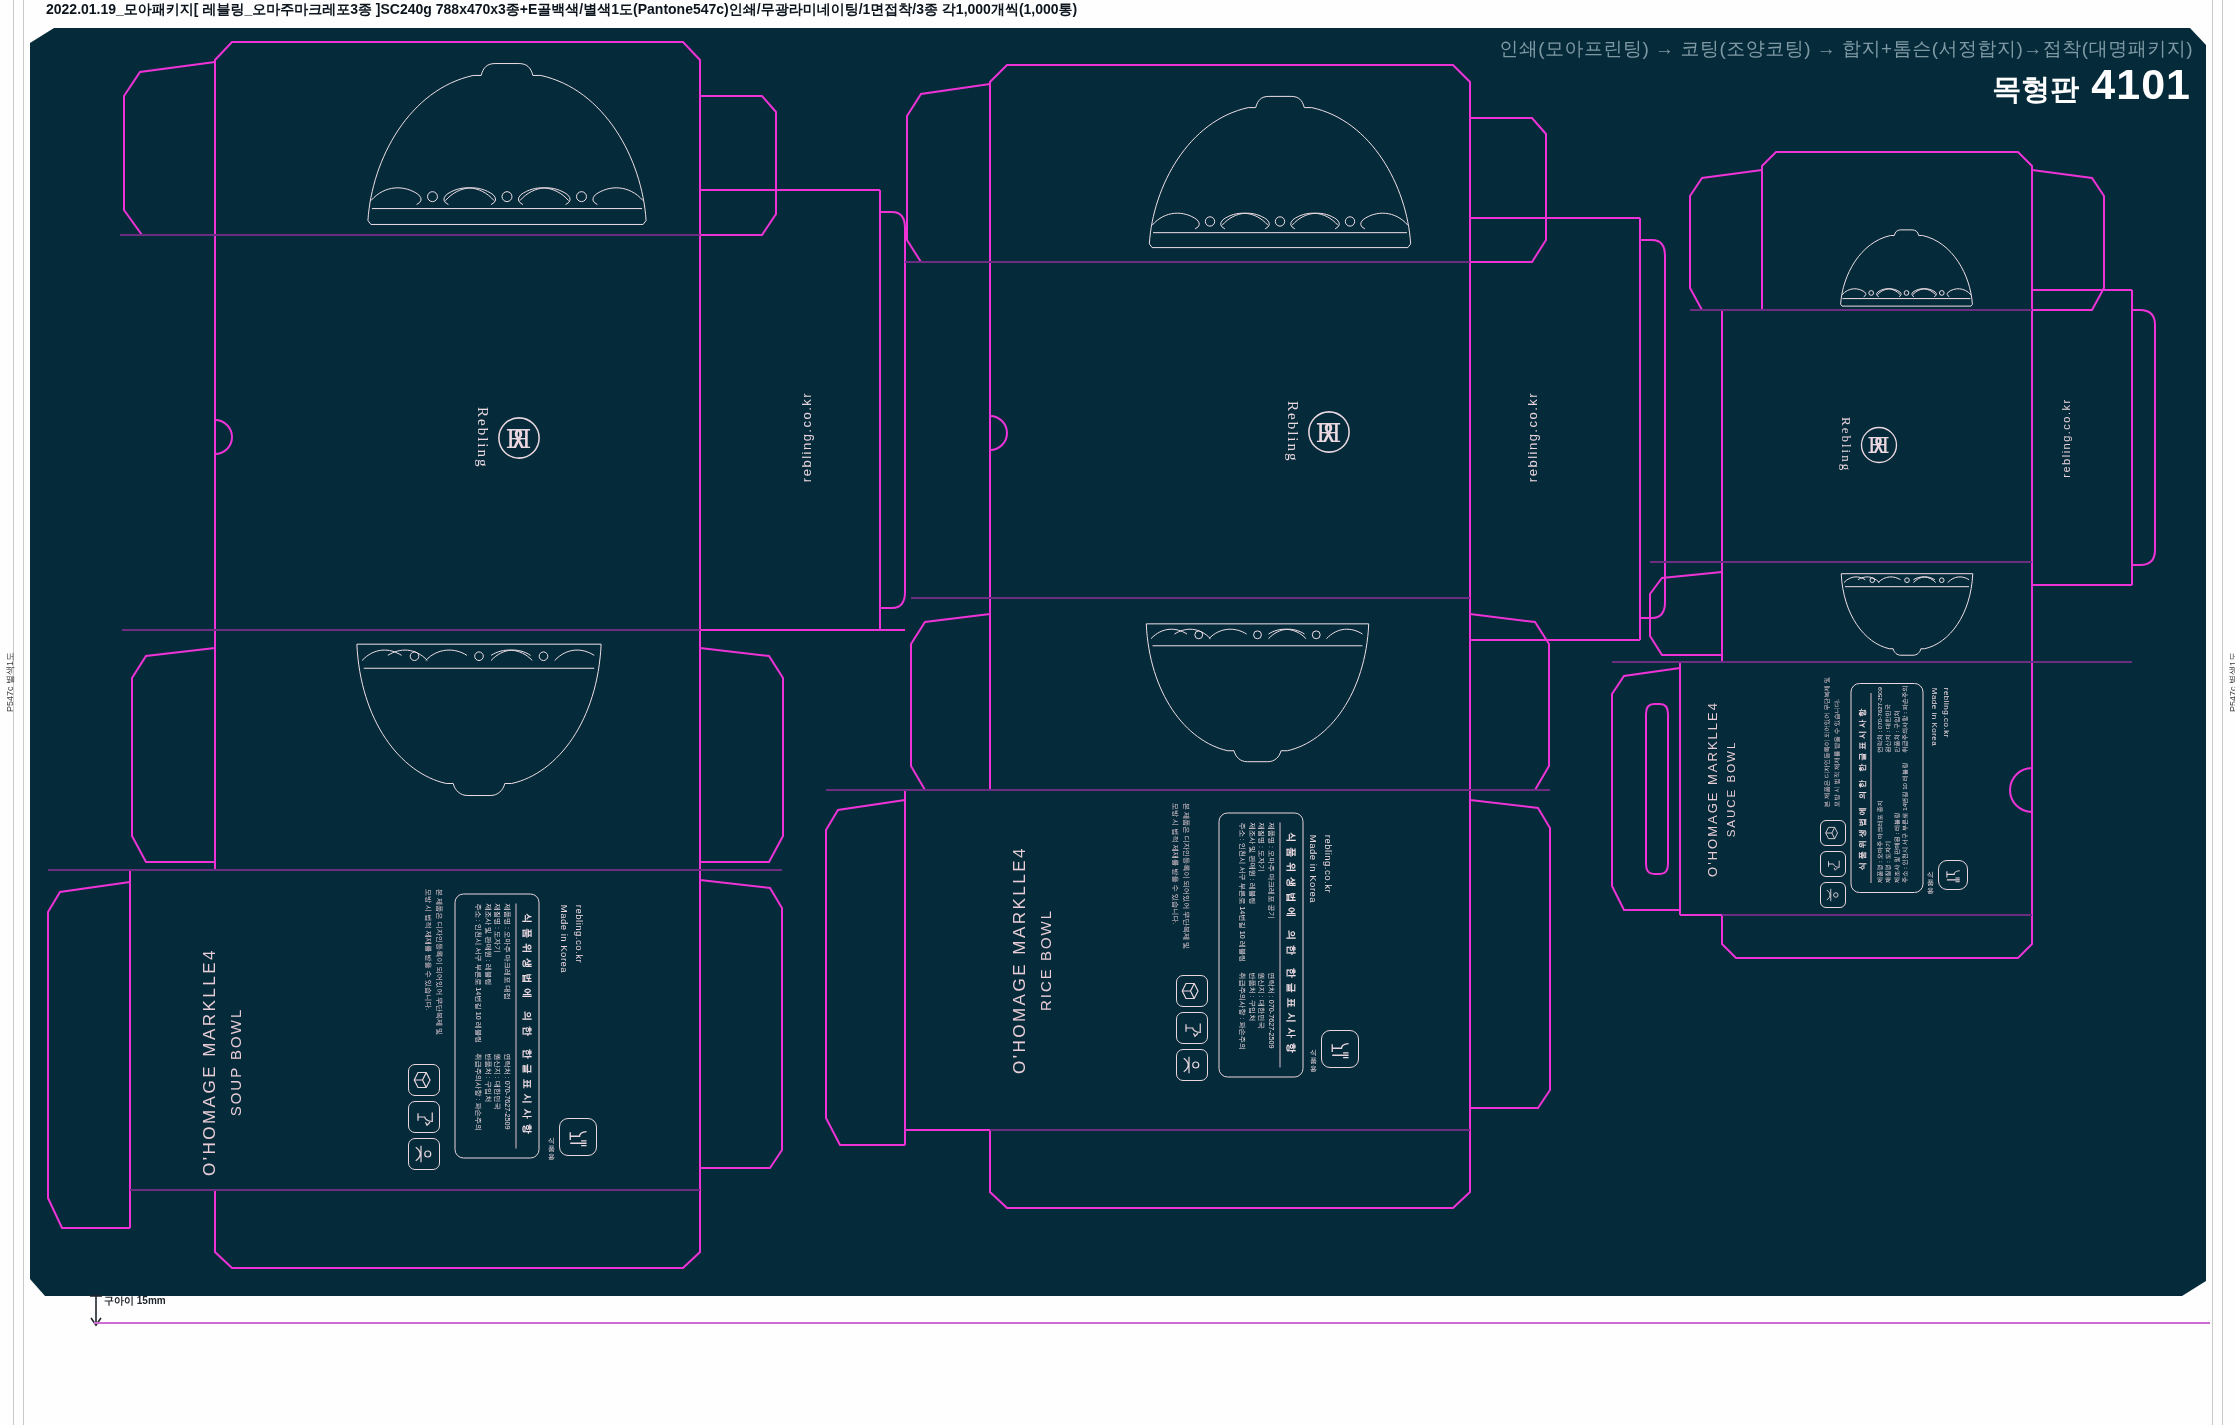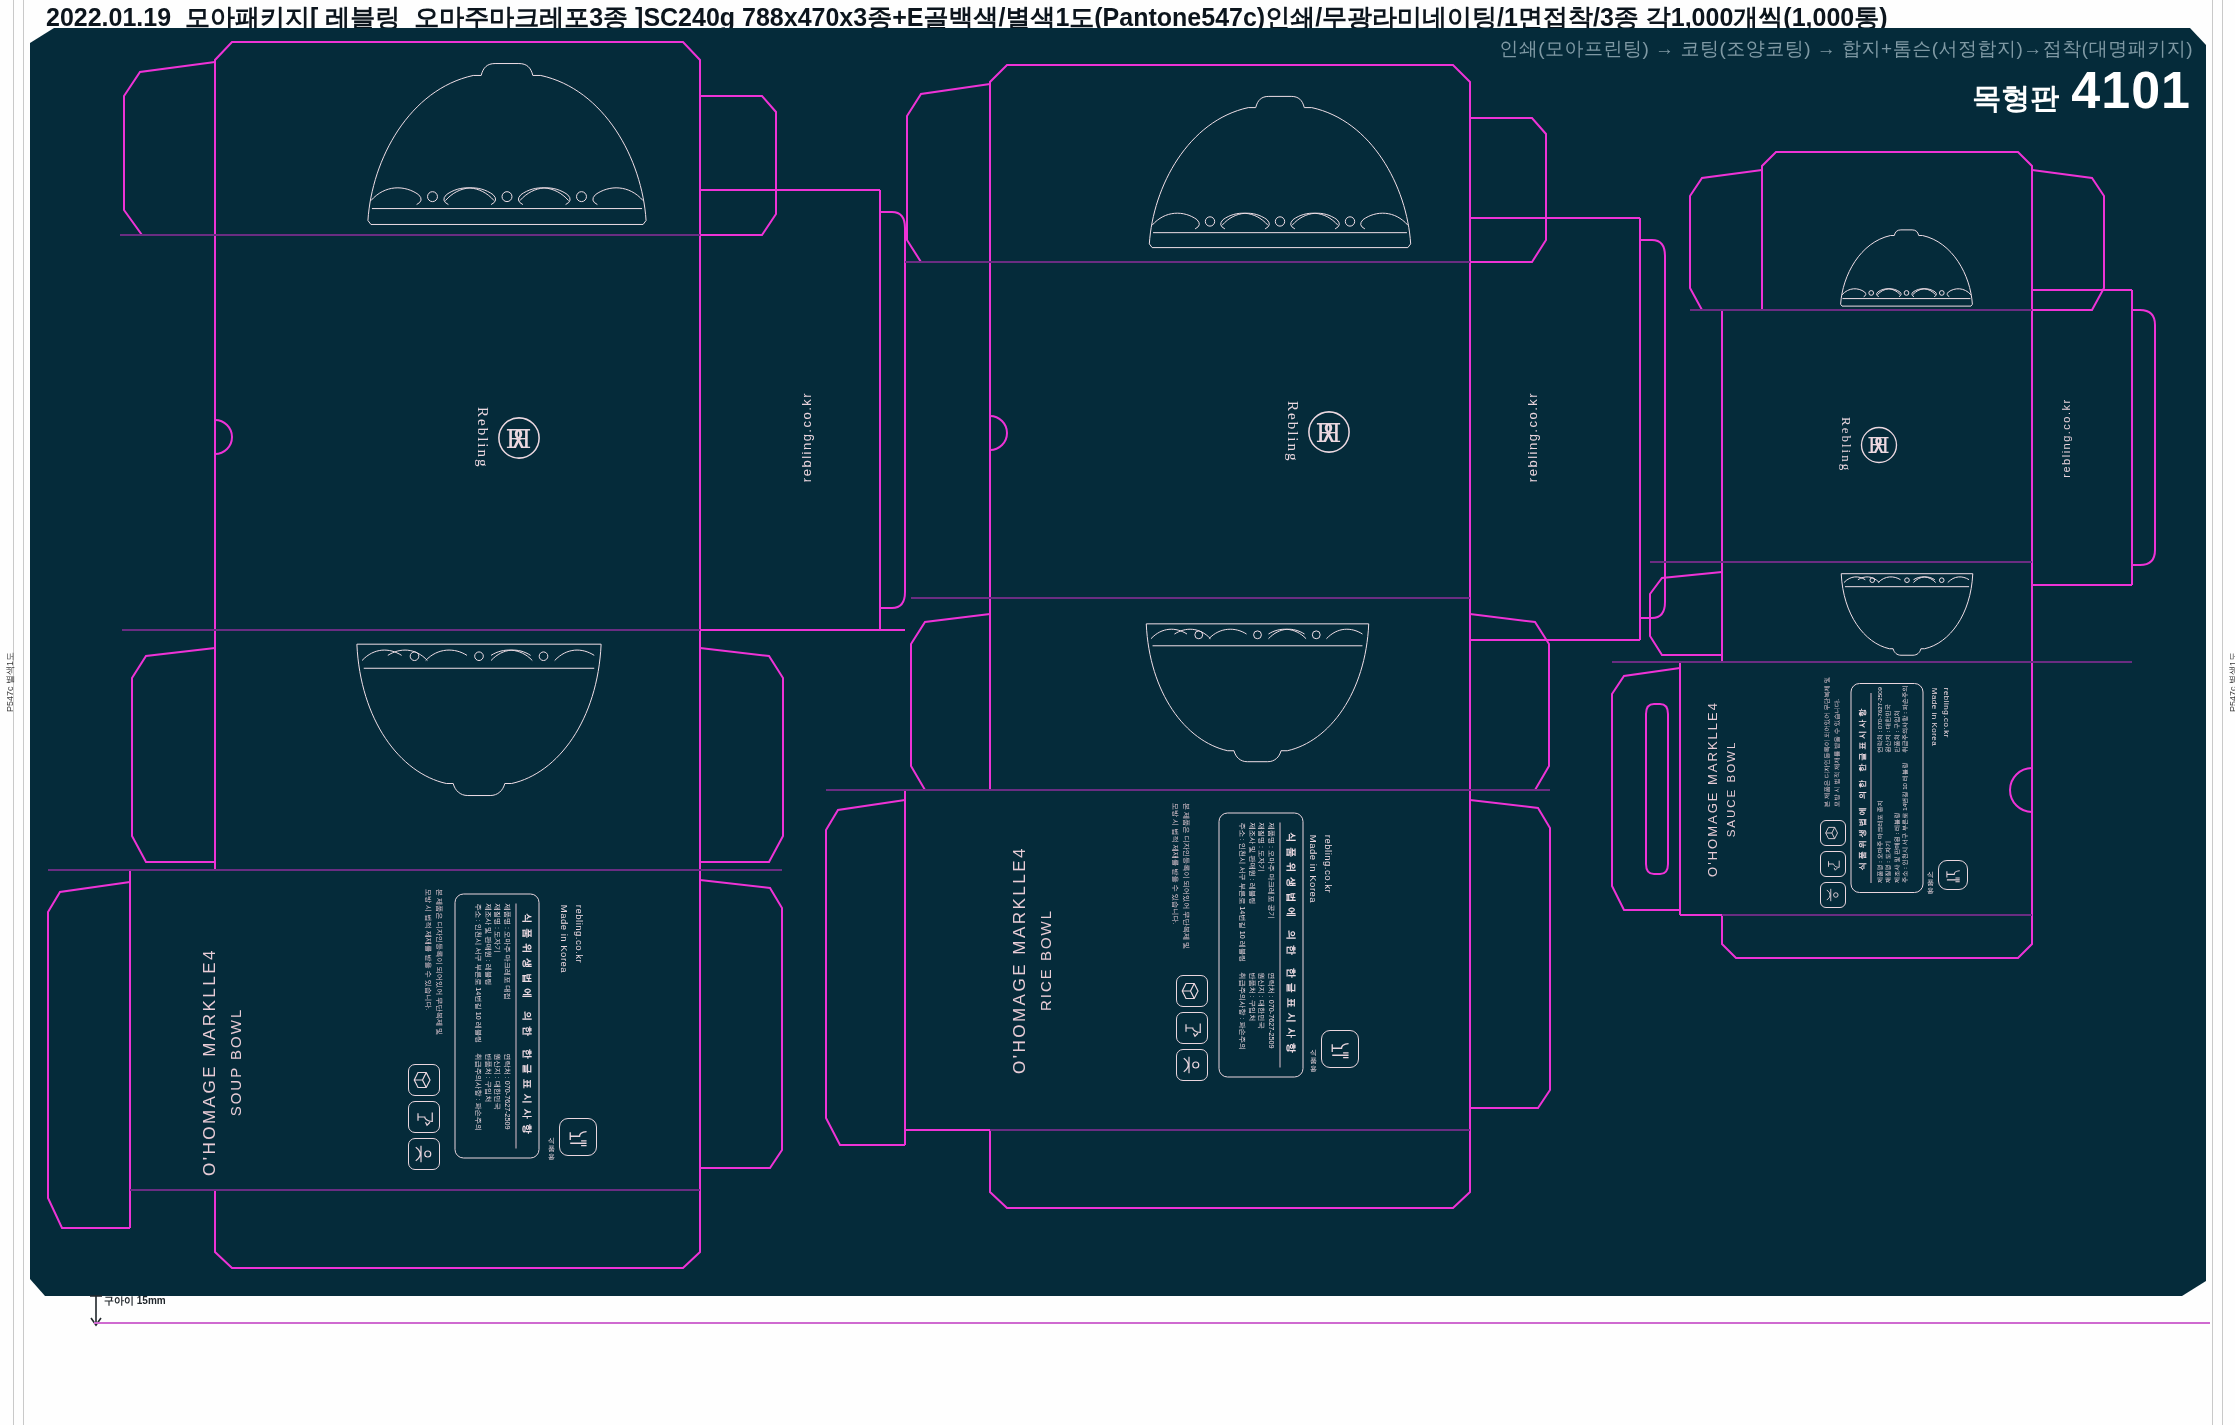--- a/index.html
+++ b/index.html
@@ -1,30 +1,30 @@
 <!DOCTYPE html>
 <html><head>
 <meta charset="utf-8">
 <style>
   html,body{margin:0;padding:0;background:#e8e8e8;}
   .page{position:relative;width:2235px;height:1425px;background:#fefefe;overflow:hidden;
         font-family:"Liberation Sans",sans-serif;}
   
   .regline{position:absolute;top:0;bottom:0;width:1px;background:#c9c9c9;}
-  .header-title{position:absolute;left:46px;top:1px;font-size:25px;font-weight:700;color:#0c151d;white-space:nowrap;}
+  .header-title{position:absolute;left:46px;top:1px;font-size:14px;font-weight:700;color:#0c151d;white-space:nowrap;}
   .v-mark{position:absolute;font-size:9px;color:#3a3a3a;white-space:nowrap;
           transform:rotate(-90deg);transform-origin:0 0;}
   
   .board{position:absolute;left:30px;top:28px;width:2176px;height:1268px;background:#052b3a;
          clip-path:polygon(24px 0,calc(100% - 16px) 0,100% 17px,100% calc(100% - 15px),
                   calc(100% - 24px) 100%,15px 100%,0 calc(100% - 17px),0 15px);}
   .flow-text{position:absolute;right:42px;top:36px;font-size:19px;color:#7f99a4;letter-spacing:0.5px;white-space:nowrap;}
   .plate{position:absolute;right:44px;top:60px;display:flex;align-items:baseline;gap:12px;color:#ffffff;}
   .plate .lbl{font-size:29px;font-weight:700;}
-  .plate .num{font-size:52px;font-weight:700;letter-spacing:1px;}
+  .plate .num{font-size:43px;font-weight:700;letter-spacing:1px;}
   
   svg.art{position:absolute;left:0;top:0;pointer-events:none;}
   .cut path,.cut line{stroke:#ee33d6;stroke-width:2;fill:none;}
   .fold line{stroke:#6a2d82;stroke-width:2.2;}
   .white use{stroke:#f0dfe7;fill:none;}
   .mono-circ{stroke:#ecd8e0;fill:none;stroke-width:1.6;}
   .mono-text{fill:#ecd8e0;font-family:"DejaVu Serif",serif;}
   
   .logo-row{position:absolute;display:flex;align-items:center;gap:5px;}
   .logo-word{writing-mode:vertical-rl;font-size:15px;letter-spacing:2px;color:#ecd8e0;

